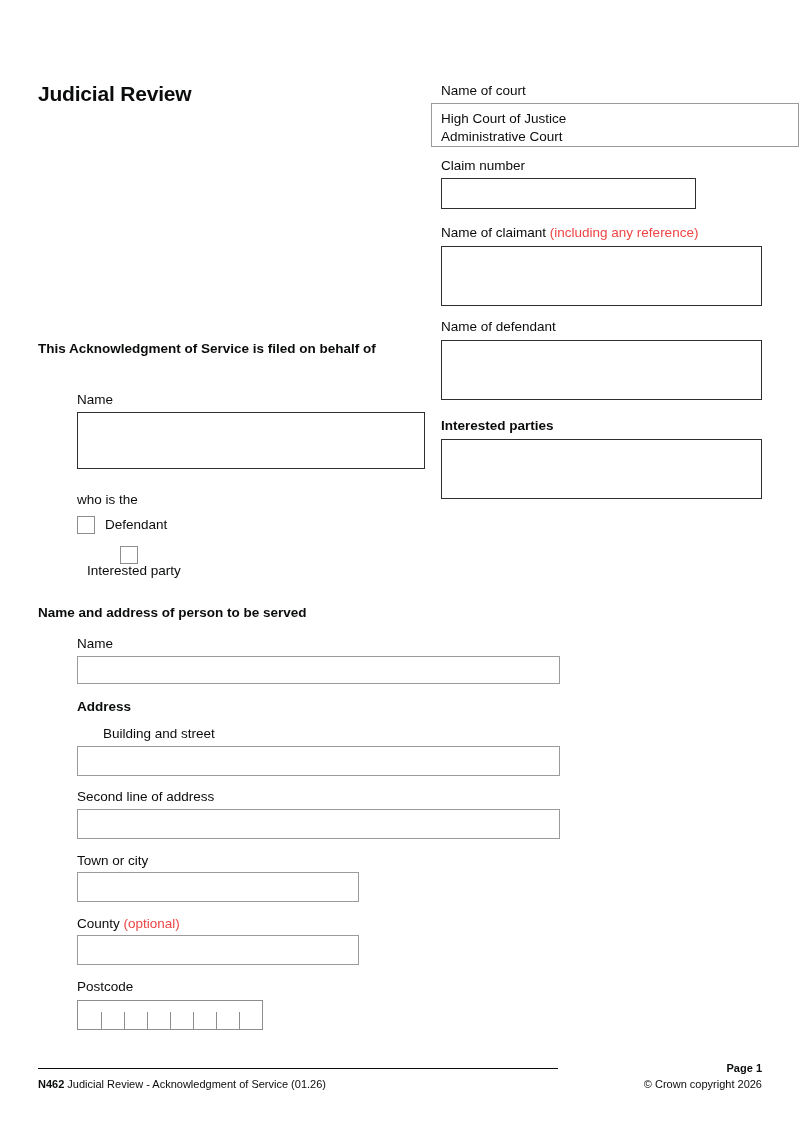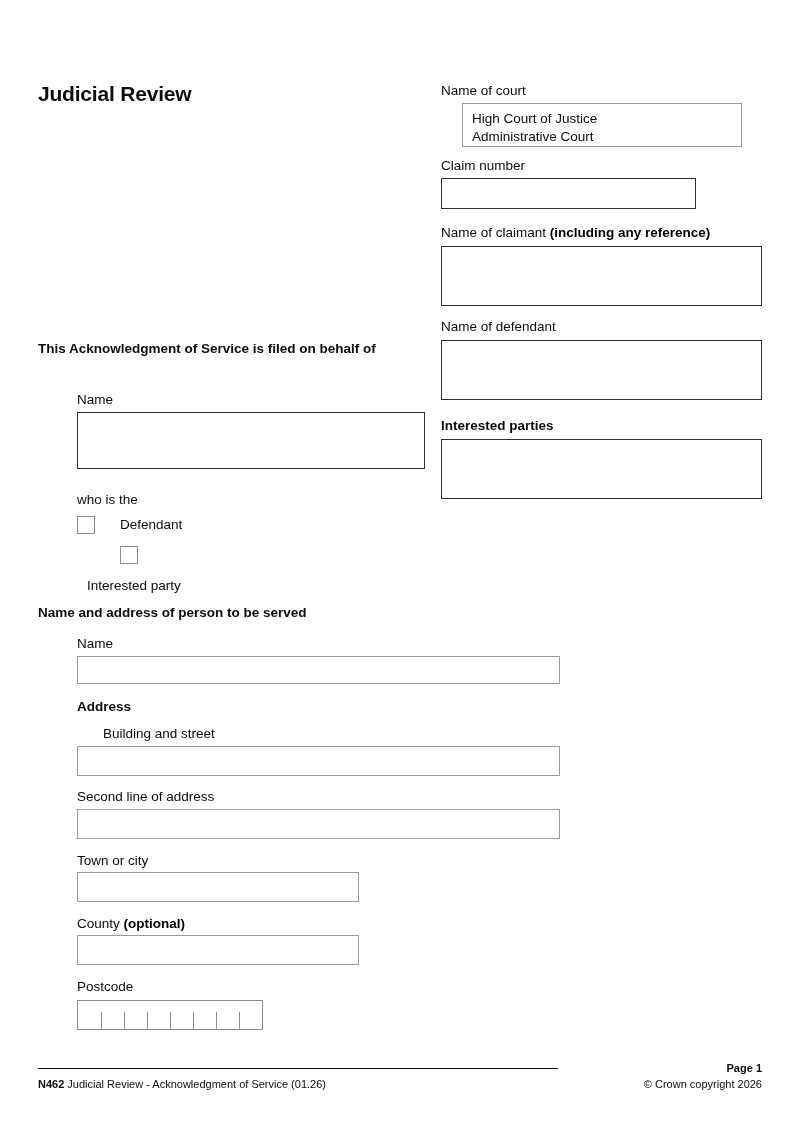--- a/index.html
+++ b/index.html
@@ -48,22 +48,22 @@
     font-weight: normal;
     line-height: 1.25;
     color: #0b0c0c;
   }
   .label-bold {
     font-size: 13.5px;
     font-weight: bold;
     line-height: 1.25;
   }
   .hint {
-    color: #000000;
-    font-weight: bold;
+    color: #ef4444;
+    font-weight: normal;
   }
 
   
   .box {
     border: 1px solid #2f2f2f;
     background: #ffffff;
   }
   .box-soft {
     border: 1px solid #9b9b9b;
     background: #ffffff;
@@ -73,21 +73,21 @@
     background: #ffffff;
     font-size: 13.5px;
     line-height: 1.35;
     padding: 6px 0 0 9px;
     color: #0b0c0c;
   }
 
   .abs { position: absolute; }
 
   
-  .cbrow { position: absolute; display: flex; align-items: center; gap: 15px; }
+  .cbrow { position: absolute; display: flex; align-items: center; }
   .cbox {
     width: 18px; height: 18px;
     border: 1px solid #8d8d8d;
     background: #fff;
     flex: 0 0 auto;
   }
   .cblabel {
     font-size: 13.5px;
     margin-left: 10px;
     line-height: 1;
@@ -148,21 +148,21 @@
   }
 </style>
 </head>
 <body>
 
 <div class="page">
 
   <div class="abs h1" style="left:38px; top:82px;">Judicial Review</div>
 
   <div class="abs label" style="left:441px; top:83px;">Name of court</div>
-  <div class="abs box-prefilled" style="left:462px; top:103px; width:280px; height:44px;">
+  <div class="abs box-prefilled" style="left:431px; top:103px; width:368px; height:44px;">
     <div>High Court of Justice</div>
     <div>Administrative Court</div>
   </div>
 
   <div class="abs label" style="left:441px; top:158px;">Claim number</div>
   <div class="abs box" style="left:441px; top:178px; width:255px; height:31px;"></div>
 
   <div class="abs label" style="left:441px; top:225px;">
     <span>Name of claimant</span><span> </span><span class="hint">(including any reference)</span>
   </div>

